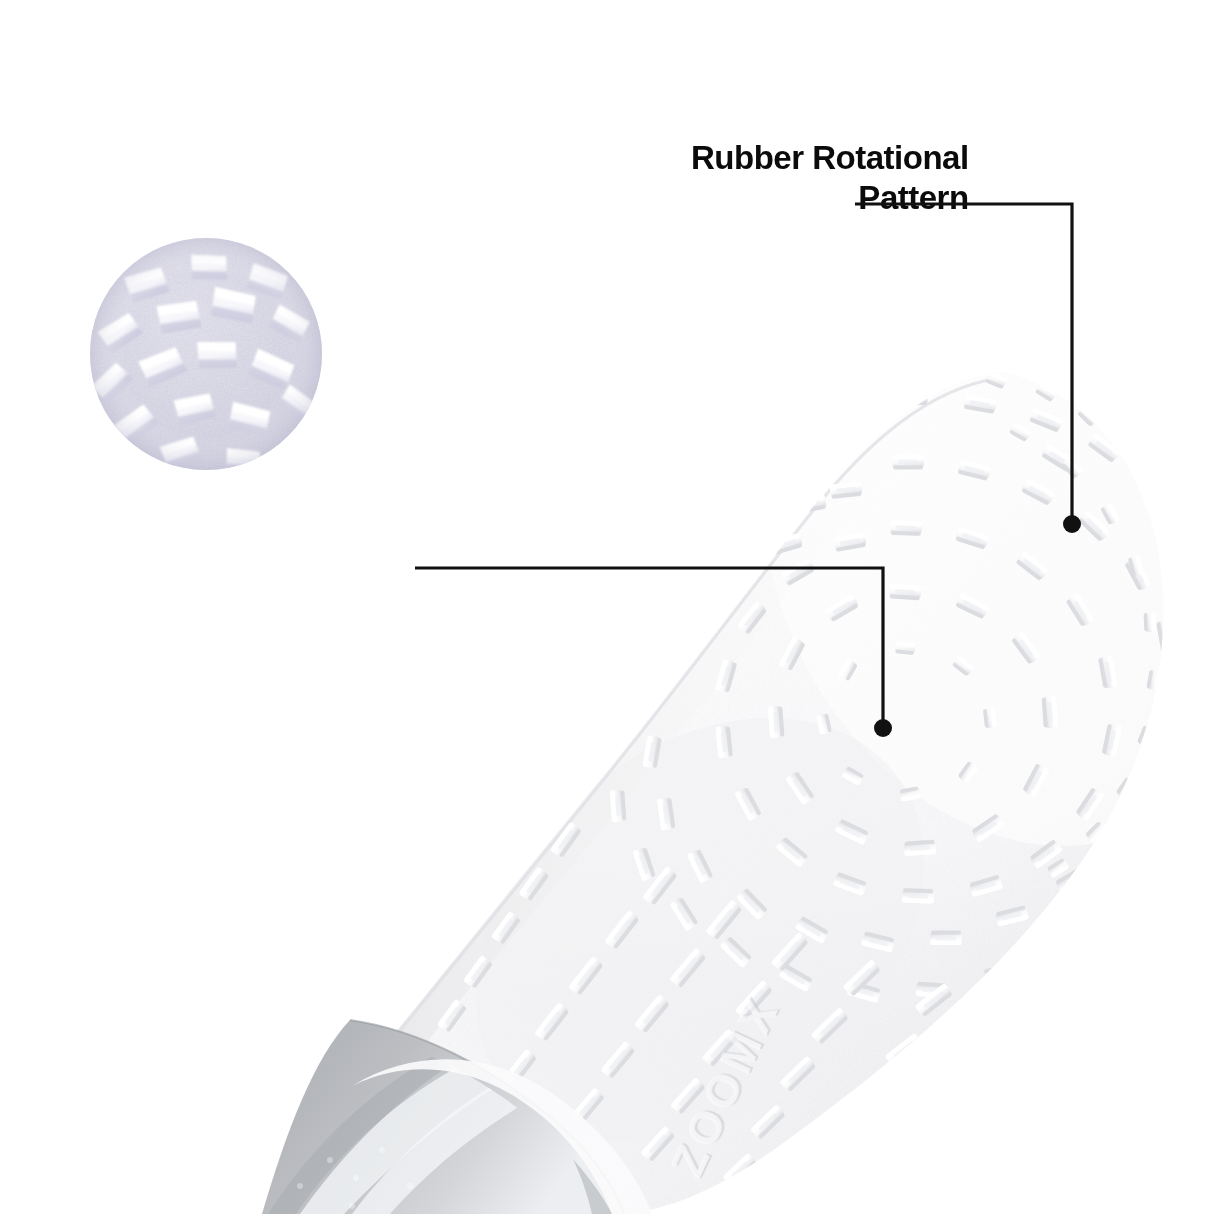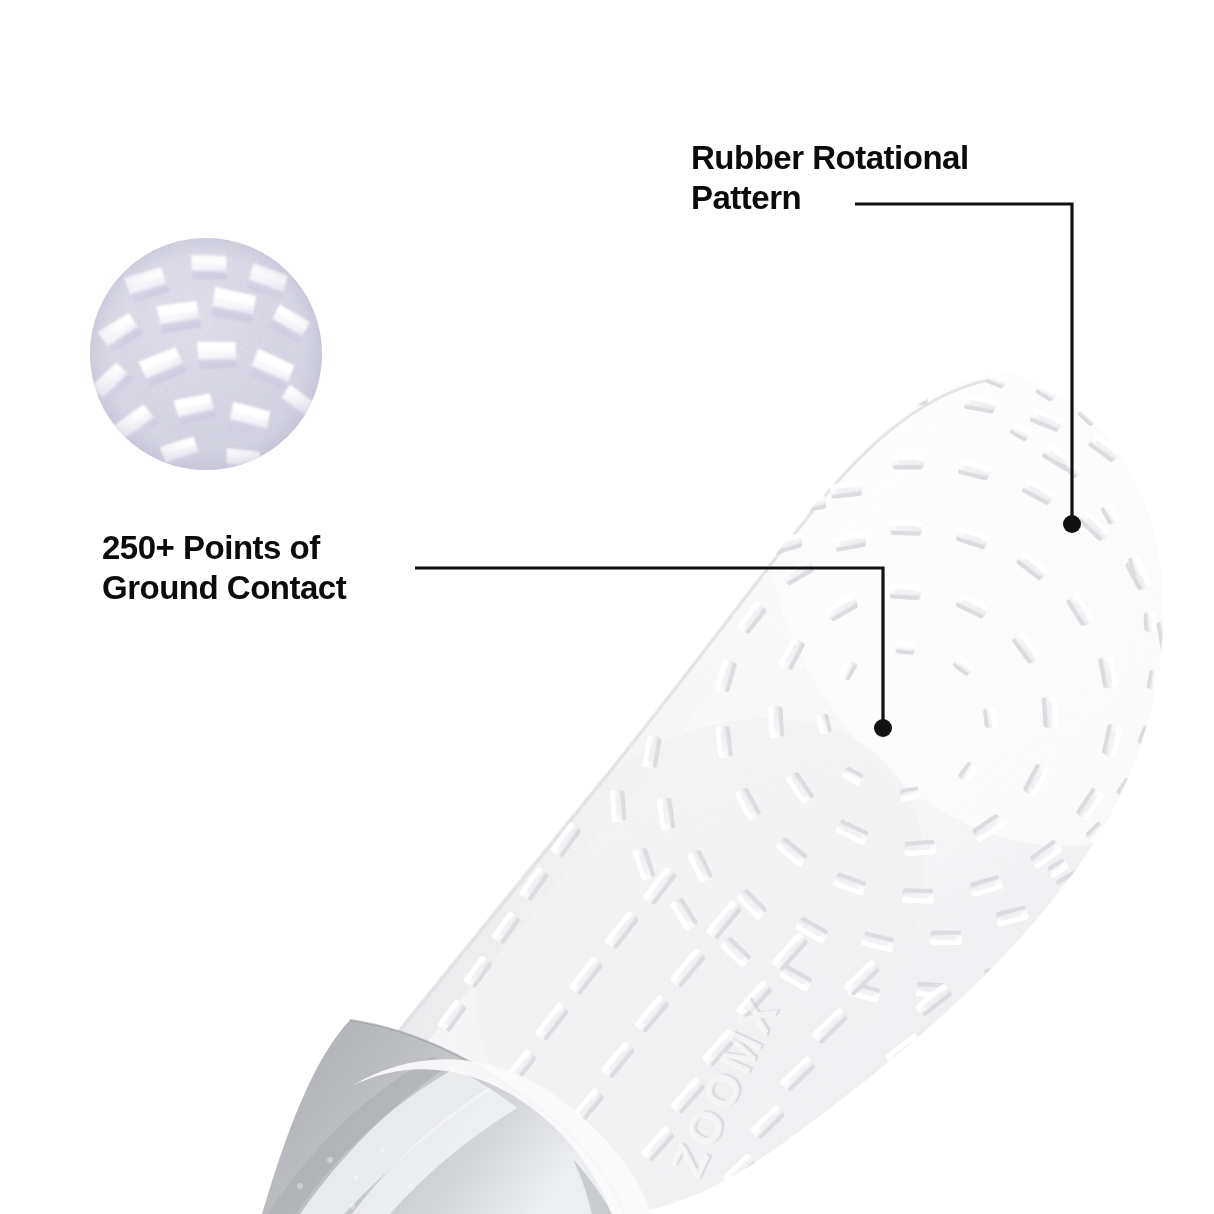--- a/index.html
+++ b/index.html
@@ -48,20 +48,21 @@
     font-weight: bold;
     font-size: 33px;
     line-height: 1.20;
     letter-spacing: -0.015em;
     white-space: pre-line;
     margin: 0;
   }
   #label-rubber-rotational-pattern {
     left: 691px;
     top: 138px;
+    text-align: right;
   }
   #label-ground-contact {
     left: 102px;
     top: 528px;
   }
 
   
   #leader-lines {
     position: absolute;
     inset: 0;
@@ -452,22 +453,20 @@
         <stop offset="70%" stop-color="#ffffff" stop-opacity="0"></stop>
         <stop offset="100%" stop-color="#b9b8cf" stop-opacity="0.35"></stop>
       </radialGradient>
       <rect x="0" y="0" width="232" height="232" fill="url(#insetVig)"></rect>
     </svg>
   </div>
 
   <div class="callout-label" id="label-rubber-rotational-pattern" style="left: 691px; top: 138px; color: rgb(11, 11, 11);">Rubber Rotational
 Pattern</div>
 
-  <div class="callout-label" id="label-ground-contact" style="left: 102px; top: 528px; color: rgb(11, 11, 11);">250+ Points of
-Ground Contact</div>
 
   <div id="leader-lines">
     <svg viewBox="0 0 1214 1214" xmlns="http://www.w3.org/2000/svg">
       <g>
         <polyline id="leader-0-path" fill="none" stroke="#111111" stroke-width="3.2" stroke-linecap="butt" stroke-linejoin="miter" points="855,204 1072,204 1072,524"></polyline>
         <circle id="leader-0-dot" cx="1072" cy="524" r="9" fill="#111111"></circle>
       </g>
       <g>
         <polyline id="leader-1-path" fill="none" stroke="#111111" stroke-width="3.2" stroke-linecap="butt" stroke-linejoin="miter" points="415,568 883,568 883,728"></polyline>
         <circle id="leader-1-dot" cx="883" cy="728" r="9" fill="#111111"></circle>

